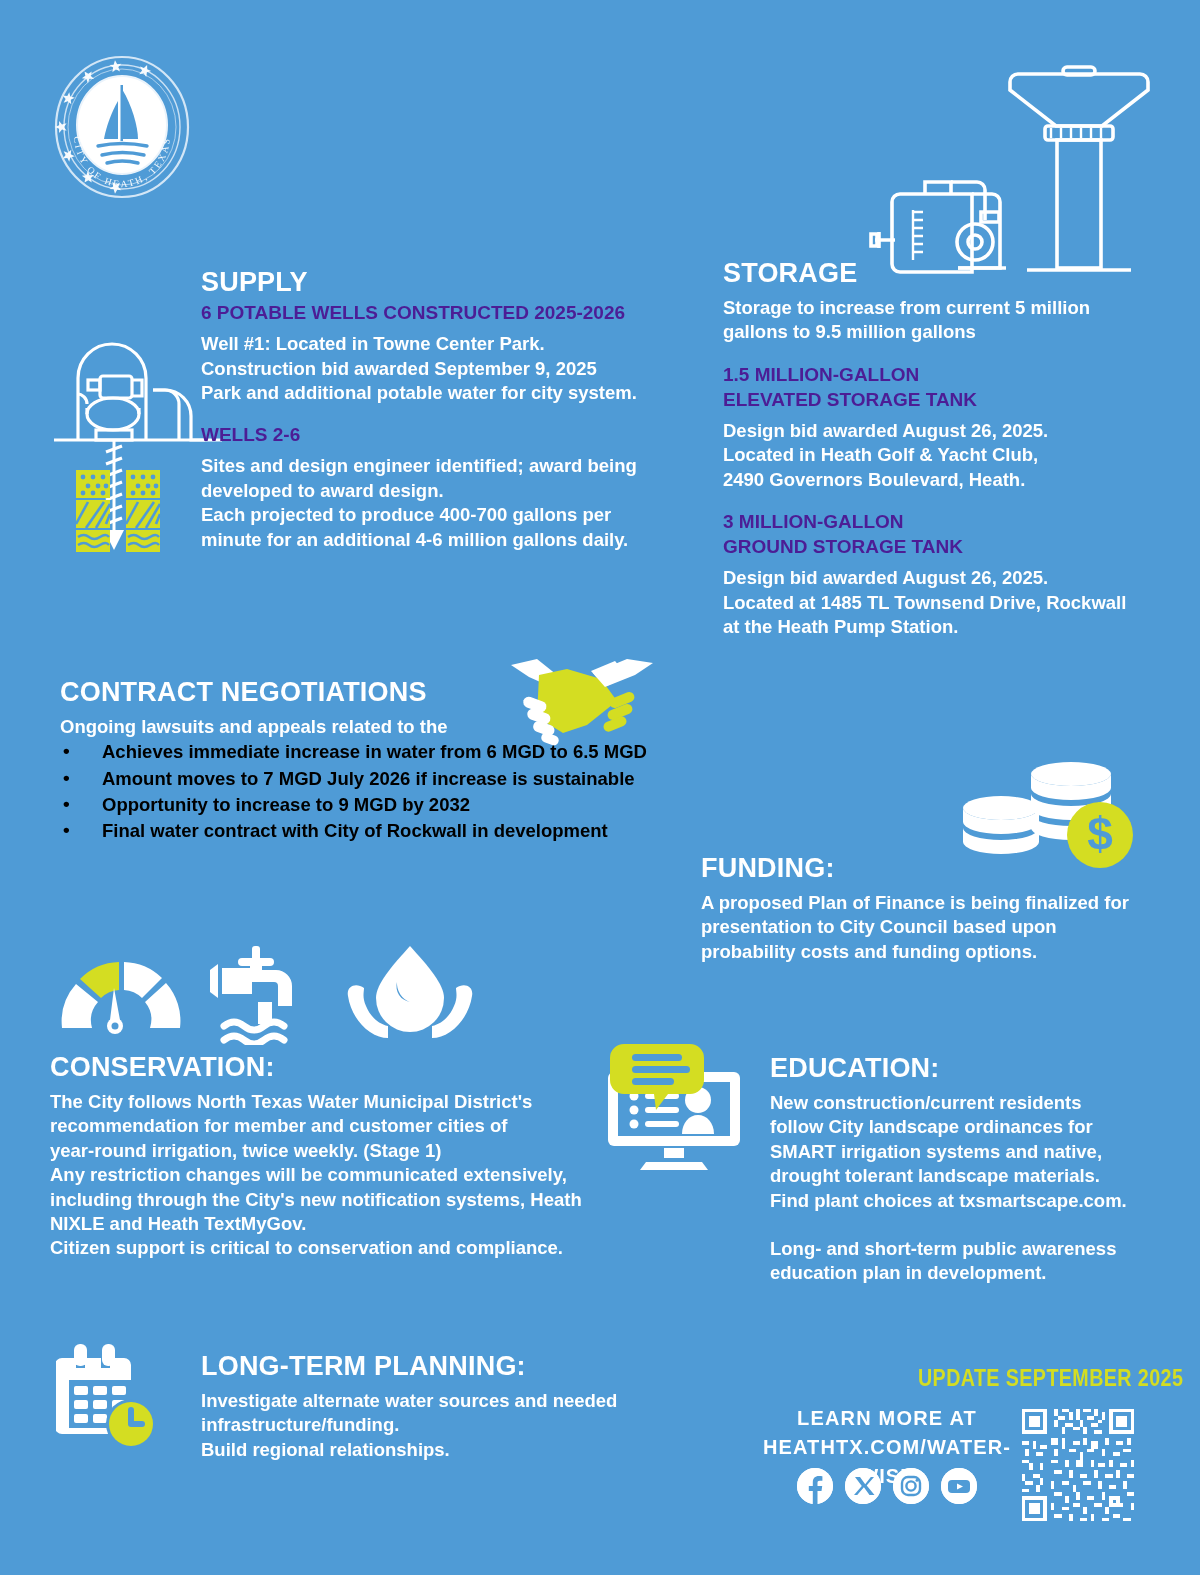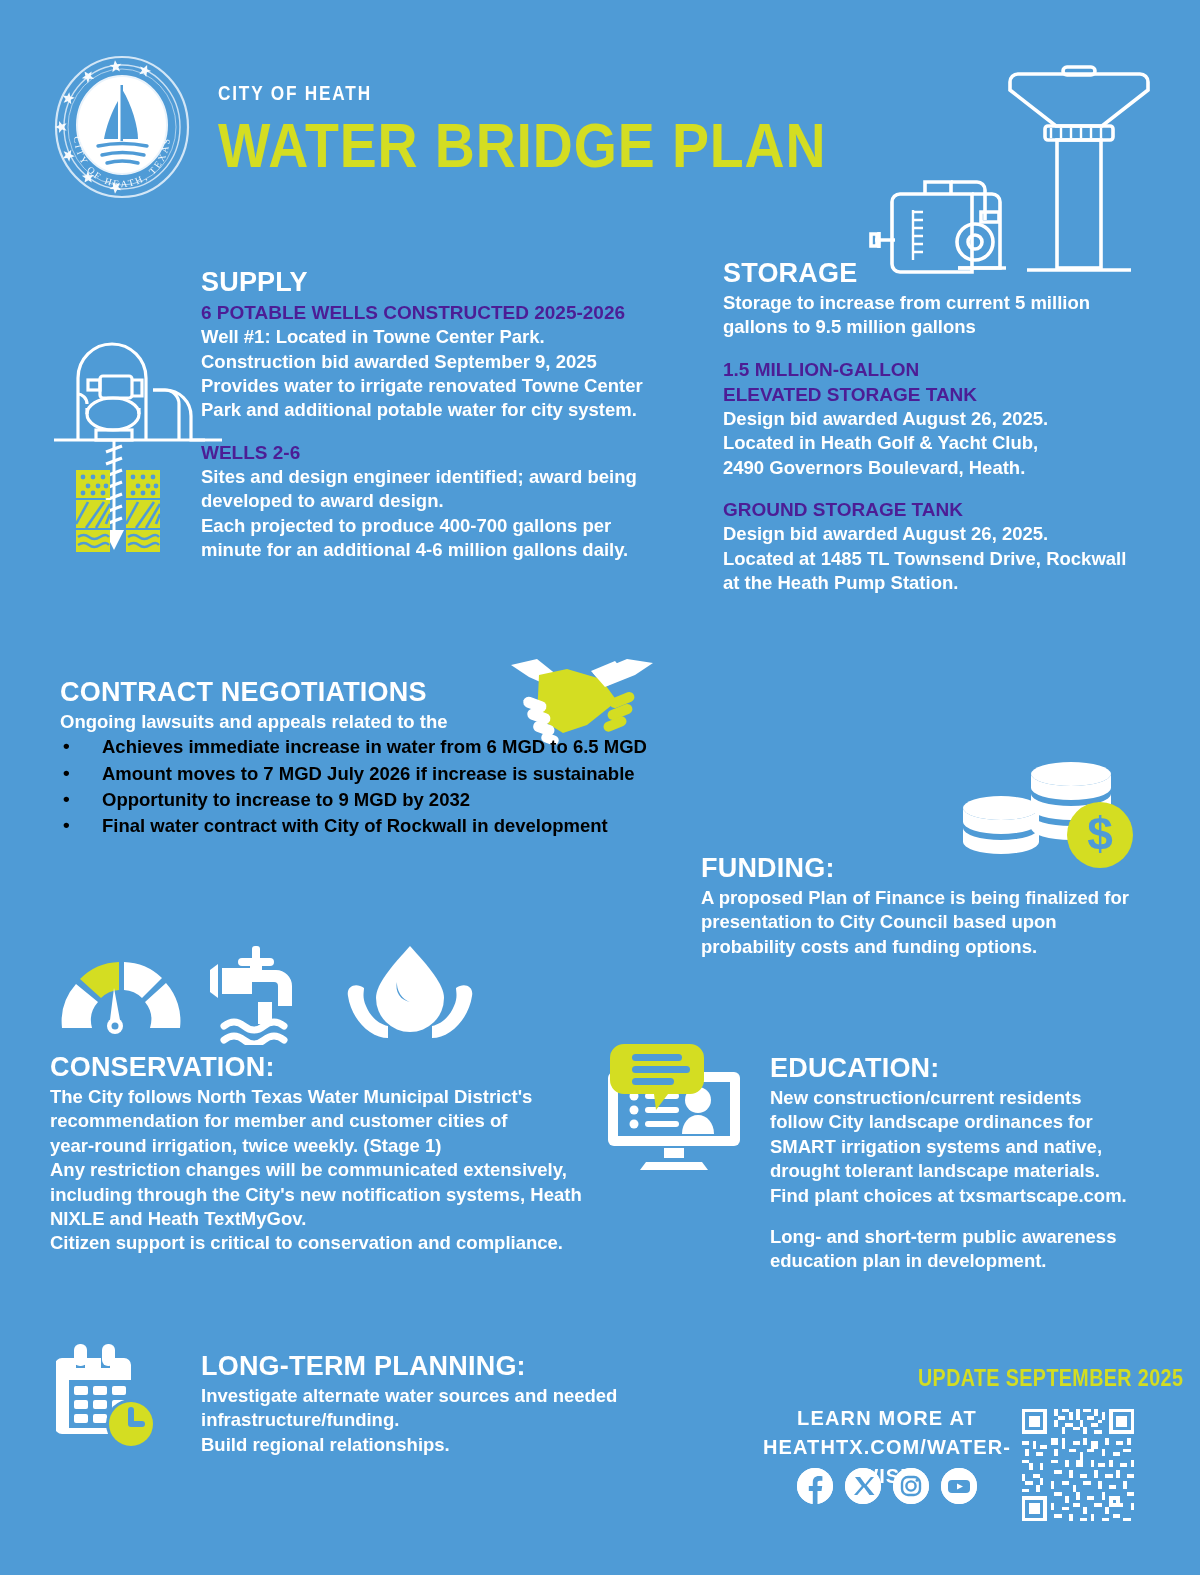--- a/index.html
+++ b/index.html
@@ -32,21 +32,21 @@
 
   
   .sec-head{
     font-size:27px;font-weight:700;letter-spacing:.2px;
     line-height:1.15;margin:3px 0 2px 0;color:#fff;
   }
   .sub-head{
     font-size:19px;font-weight:700;line-height:1.32;color:#4c1d95;
   }
   .body-txt{
-    font-size:18.5px;font-weight:600;line-height:1.32;color:#fff;
+    font-size:18.5px;font-weight:600;line-height:1.32;color:#fff;margin-top:7px;
   }
   .body-txt p, .sub-head p{margin:0;}
   .gap{height:17px;}
 
   
   #supply-icon{left:48px;top:292px;width:180px;height:262px;}
   #supply-text{left:201px;top:264px;width:480px;}
   #supply-wells26{margin-top:17px;}
 
   
@@ -153,24 +153,20 @@
         </g>
         <defs>
             <path id="sealarc" d="M 22 80 A 48 52 0 0 0 118 80"></path>
           </defs>
         <text font-size="9.5" letter-spacing="2.4" fill="#ffffff" font-family="'Liberation Serif',serif" opacity=".95">
           <textPath href="#sealarc" startOffset="50%" text-anchor="middle">CITY OF HEATH, TEXAS</textPath>
         </text>
       </svg>
     </div>
 
-    <div class="abs" id="header-text">
-      <div class="kicker">CITY OF HEATH</div>
-      <div class="bigtitle">WATER BRIDGE PLAN</div>
-    </div>
   </div>
 
   <div class="abs" id="storage-icon">
     <svg viewBox="0 0 300 228" width="300" height="228" fill="none" stroke="#ffffff" stroke-width="3.6">
 
       <path d="M163 22 h122 a8 8 0 0 1 8 8 v8 l-46 36 h-46 l-46 -36 v-8 a8 8 0 0 1 8 -8 z" stroke-width="3.6"></path>
       <rect x="208" y="15" width="32" height="8" rx="4"></rect>
       <rect x="190" y="74" width="68" height="14" rx="3"></rect>
       <g stroke-width="2.4">
         <path d="M196 76 v10 M206 76 v10 M216 76 v10 M226 76 v10 M236 76 v10 M246 76 v10"></path>
@@ -257,21 +253,20 @@
       </g>
     </svg>
   </div>
 
   <div class="abs" id="supply-text">
     <div class="sec-head">SUPPLY</div>
     <div class="sub-head">6 POTABLE WELLS CONSTRUCTED 2025-2026</div>
     <div class="body-txt">
       <p>Well #1: Located in Towne Center Park.</p>
       <p>Construction bid awarded September 9, 2025</p>
-      <p>Provides water to irrigate renovated Towne Center</p>
       <p>Park and additional potable water for city system.</p>
     </div>
     <div id="supply-wells26">
       <div class="sub-head">WELLS 2-6</div>
       <div class="body-txt">
         <p>Sites and design engineer identified; award being</p>
         <p>developed to award design.</p>
         <p>Each projected to produce 400-700 gallons per</p>
         <p>minute for an additional 4-6 million gallons daily.</p>
       </div>
@@ -289,20 +284,21 @@
       <div class="sub-head">1.5 MILLION-GALLON</div>
       <div class="sub-head">ELEVATED STORAGE TANK</div>
       <div class="body-txt">
         <p>Design bid awarded August 26, 2025.</p>
         <p>Located in Heath Golf &amp; Yacht Club,</p>
         <p>2490 Governors Boulevard, Heath.</p>
       </div>
     </div>
     <div class="gap"></div>
     <div>
+      <div class="sub-head">3 MILLION-GALLON</div>
       <div class="sub-head">GROUND STORAGE TANK</div>
       <div class="body-txt">
         <p>Design bid awarded August 26, 2025.</p>
         <p>Located at 1485 TL Townsend Drive, Rockwall</p>
         <p>at the Heath Pump Station.</p>
       </div>
     </div>
   </div>
 
   <div class="abs" id="handshake-icon">

